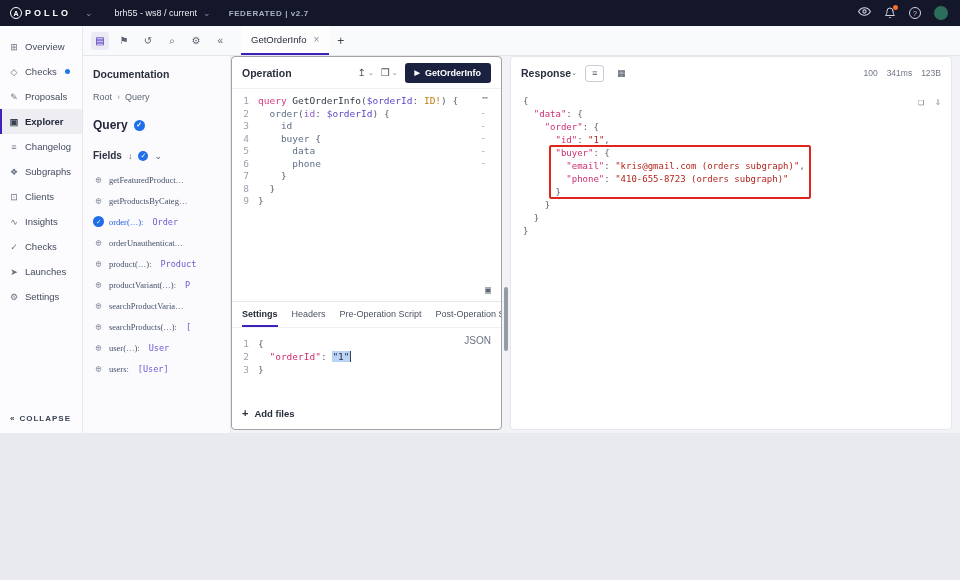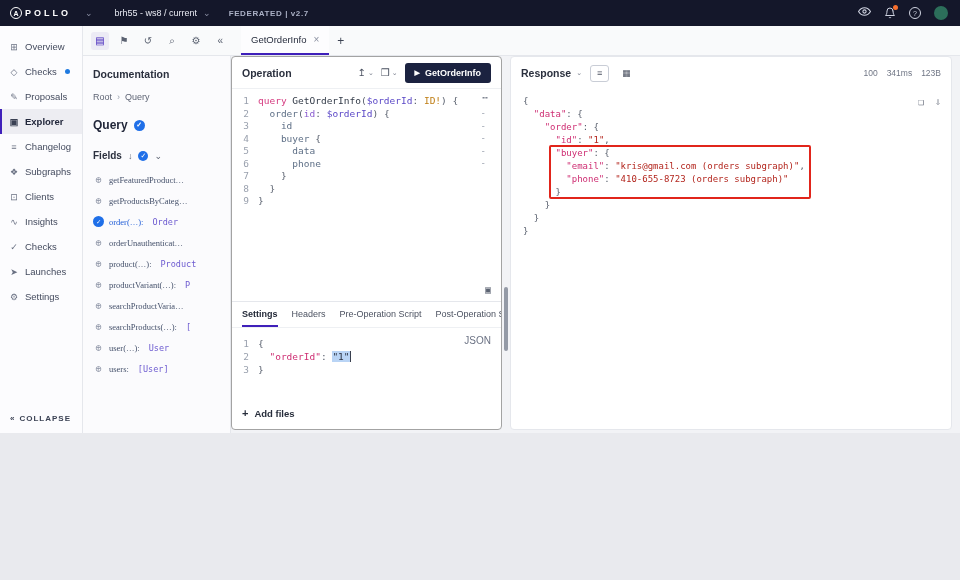--- a/index.html
+++ b/index.html
@@ -97,21 +97,21 @@
   .vars-mode { position:absolute; right:10px; top:33px; font-size:10px; color:#6a7183; }
   .vars-editor { padding-top:9px; font-family:"DejaVu Sans Mono", monospace; font-size:9.5px; line-height:13px; }
   .add-files { margin-top:auto; padding:10px; font-size:9.5px; font-weight:bold; color:#272d3b; display:flex; align-items:center; gap:6px; }
   .add-files .plus { font-size:11px; }
 
   .resize-handle { position:absolute; left:504px; top:287px; width:4px; height:64px; background:#949aa6; border-radius:2px; }
 
   
   .resp-card { position:absolute; left:510px; top:56px; right:8px; bottom:3px; background:#fff; border:1px solid #e5e7ec; border-radius:4px; display:flex; flex-direction:column; overflow:hidden; }
   .resp-header { height:32px; flex:none; display:flex; align-items:center; gap:8px; padding:0 10px; }
-  .resp-title-wrap { display:flex; align-items:center; gap:5px; }
+  .resp-title-wrap { display:flex; align-items:center; }
   .resp-toggle { width:19px; height:17px; display:inline-flex; align-items:center; justify-content:center; font-size:9px; color:#4c5261; border:1px solid transparent; border-radius:3px; }
   .resp-toggle.active { border-color:#c9cdd6; }
   .resp-stats { margin-left:auto; display:flex; gap:9px; font-size:8.5px; color:#707685; }
   .resp-body { position:relative; flex:1; padding:6px 12px; font-family:"DejaVu Sans Mono", monospace; font-size:9px; line-height:13px; }
   .resp-actions { position:absolute; top:6px; right:10px; display:flex; gap:11px; color:#5b6271; font-size:10px; }
   .resp-hl { position:absolute; left:38px; top:56px; width:262px; height:54px; border:2px solid #e1251b; border-radius:2px; pointer-events:none; }
 </style>
 </head>
 <body>
 

